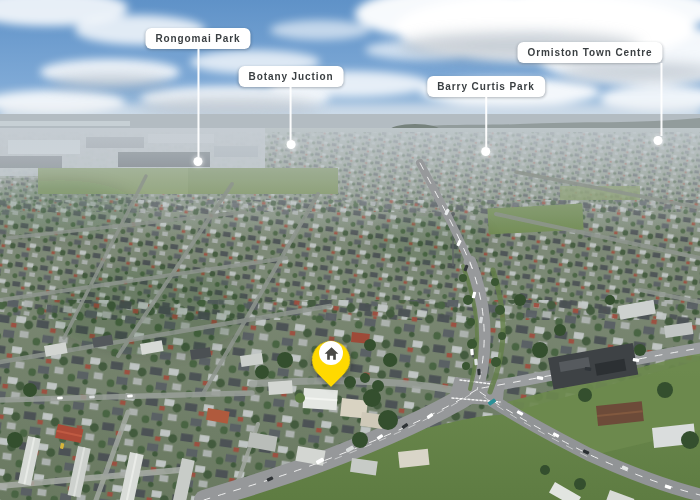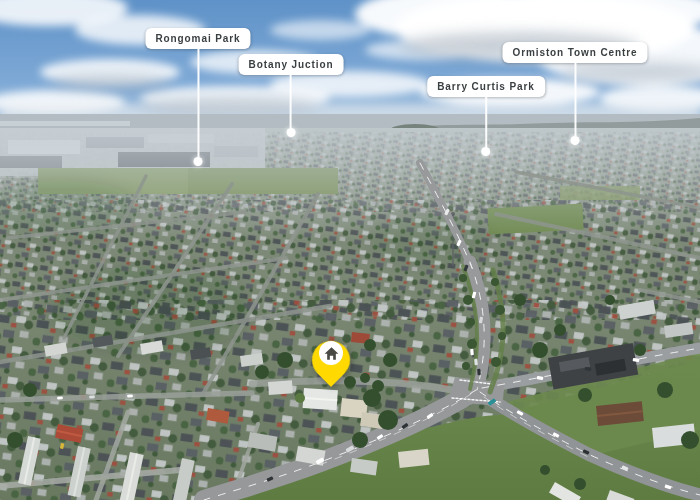--- a/index.html
+++ b/index.html
@@ -9,23 +9,23 @@
   
   .landmark{position:absolute;display:flex;flex-direction:column;align-items:center;
             transform:translateX(-50%);z-index:10;}
   .pill{background:#ffffff;color:#3a3f42;font-size:10px;font-weight:bold;
         letter-spacing:.9px;line-height:1;padding:6px 10px 5px;border-radius:6px;
         white-space:nowrap;box-shadow:0 1px 3px rgba(20,30,40,.3);}
   .leader{width:2px;background:rgba(255,255,255,.95);}
   .dot{width:9px;height:9px;border-radius:50%;background:#ffffff;
        box-shadow:0 0 5px rgba(255,255,255,.9);}
   .lm-rongomai{left:198px;top:28px;}  .lm-rongomai .leader{height:108px;}
-  .lm-botany{left:291px;top:54px;}    .lm-botany .leader{height:53px;}
+  .lm-botany{left:291px;top:66px;}    .lm-botany .leader{height:53px;}
   .lm-barry{left:486px;top:76px;}     .lm-barry .leader{height:50px;}
-  .lm-ormiston{left:575px;top:42px;}  .lm-ormiston .leader{height:73px;}
+  .lm-ormiston{left:590px;top:42px;align-items:flex-end;}  .lm-ormiston .leader{height:73px;}
   
   .pin{position:absolute;left:0;top:0;width:0;height:0;z-index:12;}
   .pin-shape{position:absolute;left:312px;top:341px;width:38px;height:38px;
              background:#ffd900;border-radius:50% 50% 50% 0;
              transform:rotate(-45deg);
              filter:drop-shadow(0 2px 3px rgba(0,0,0,.35));}
   .pin-circle{position:absolute;left:319px;top:341px;width:24px;height:24px;
               background:#ffffff;border-radius:50%;display:flex;
               align-items:center;justify-content:center;}
   .pin-circle svg{display:block;}

